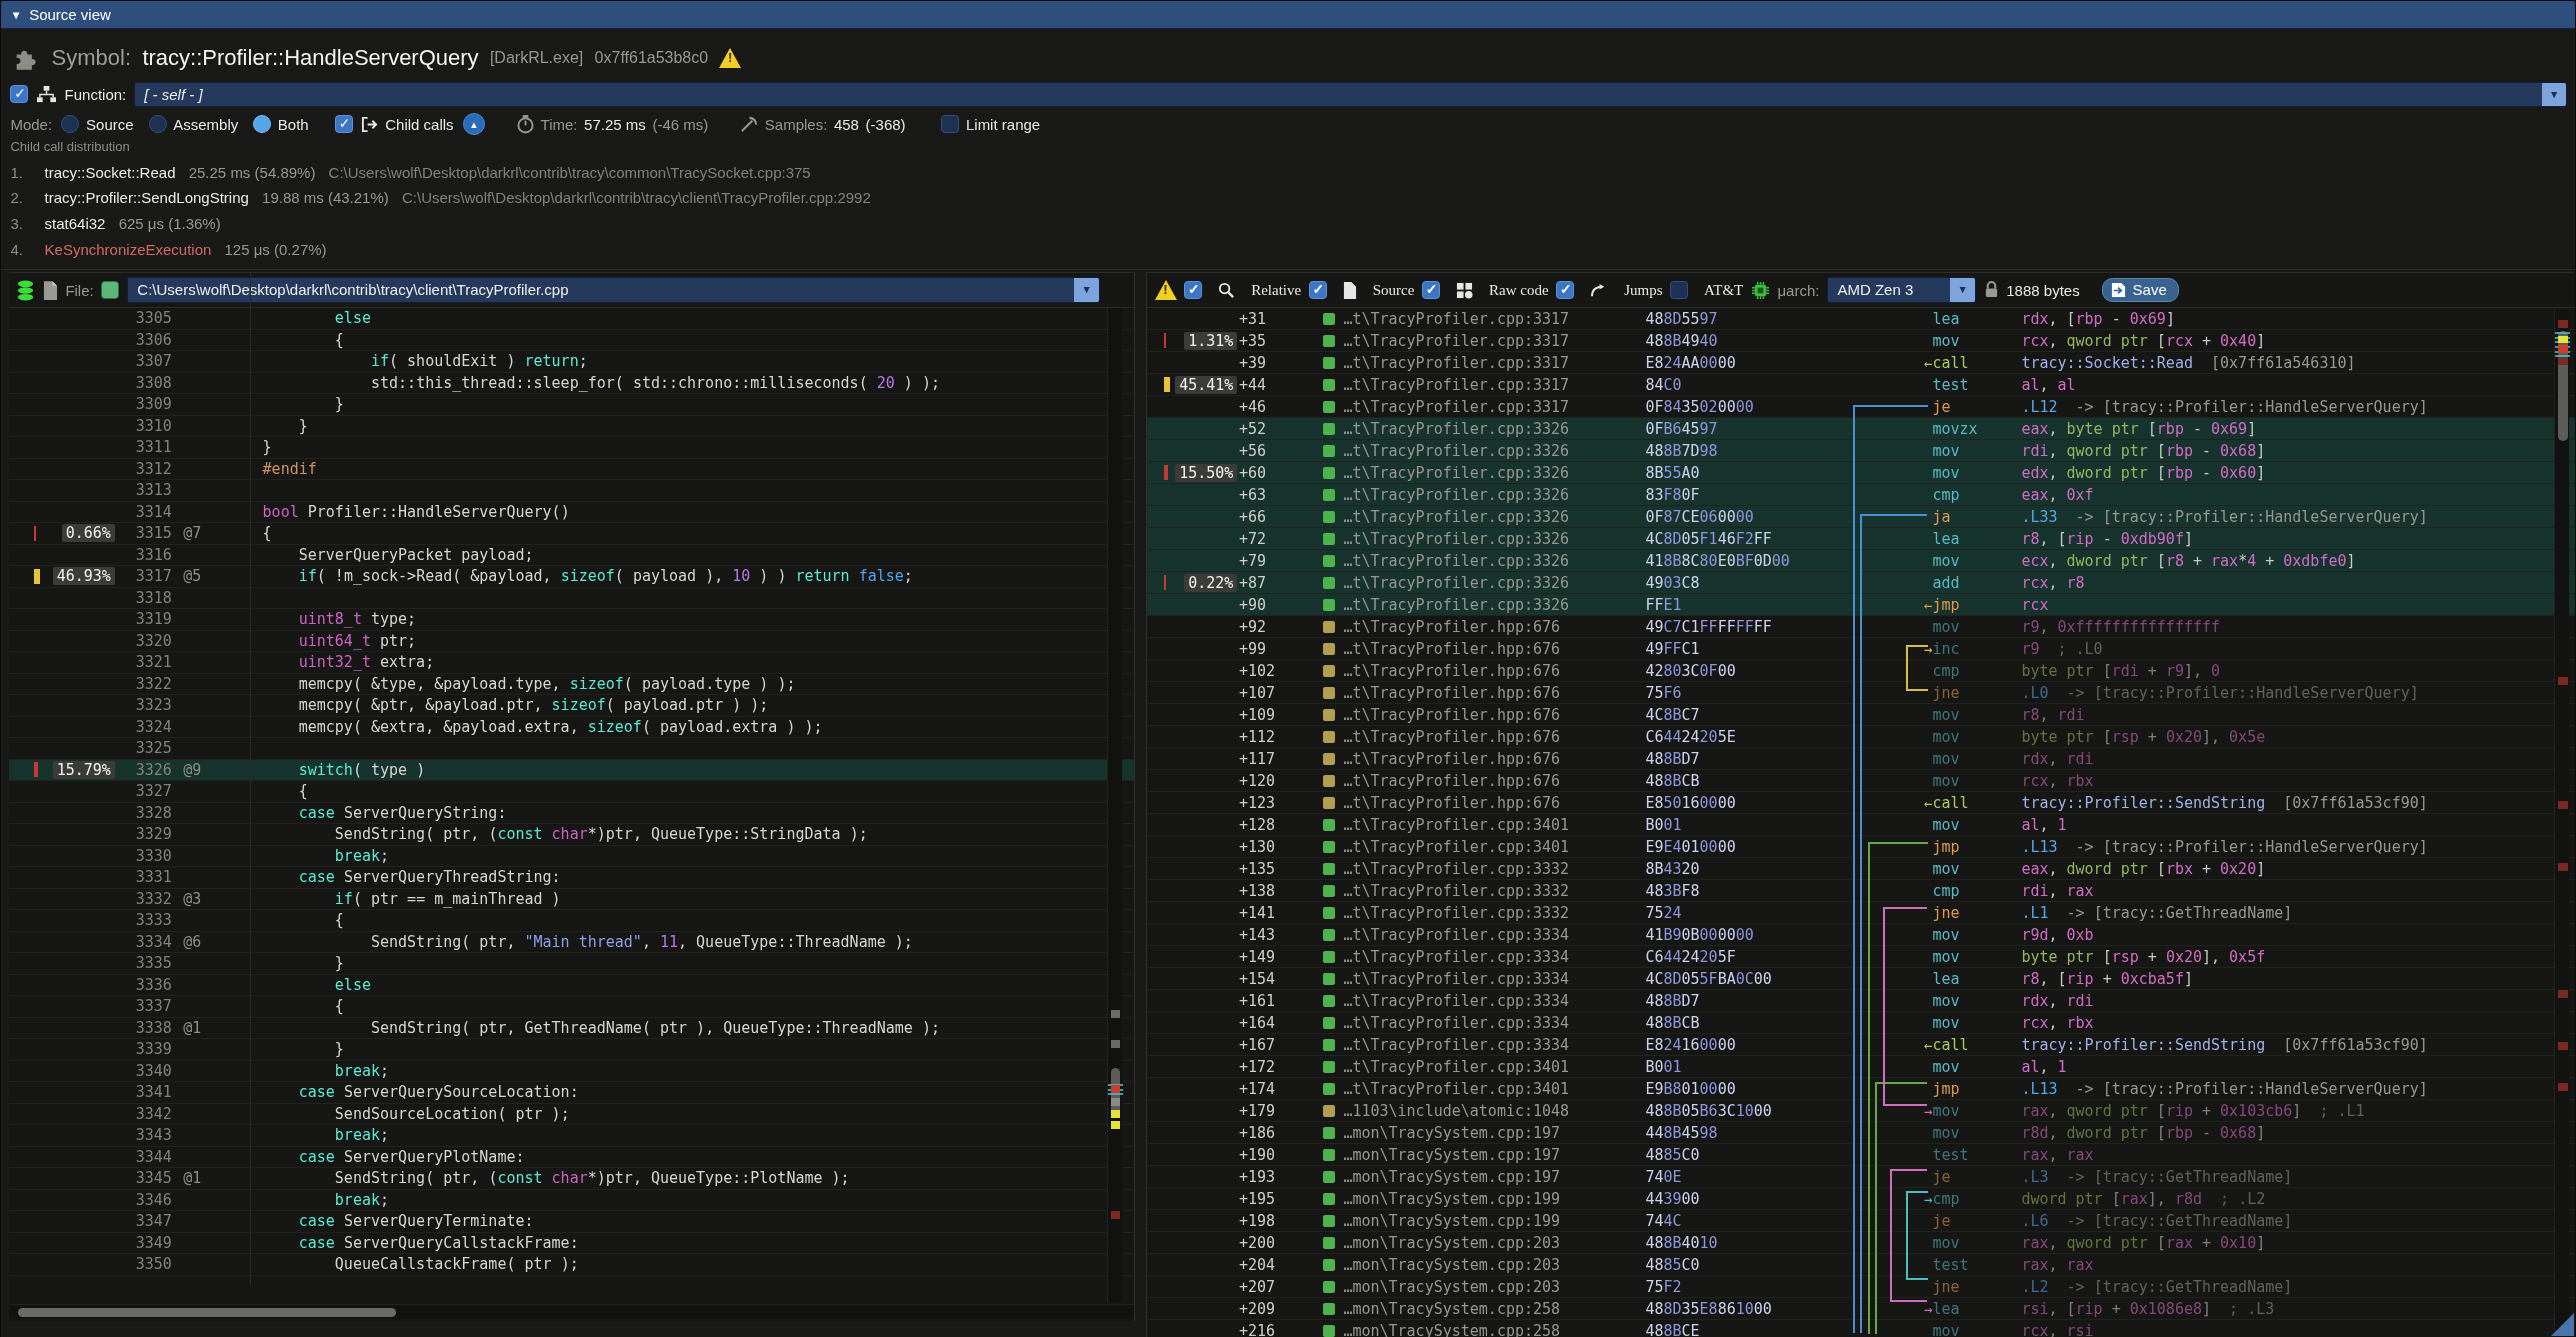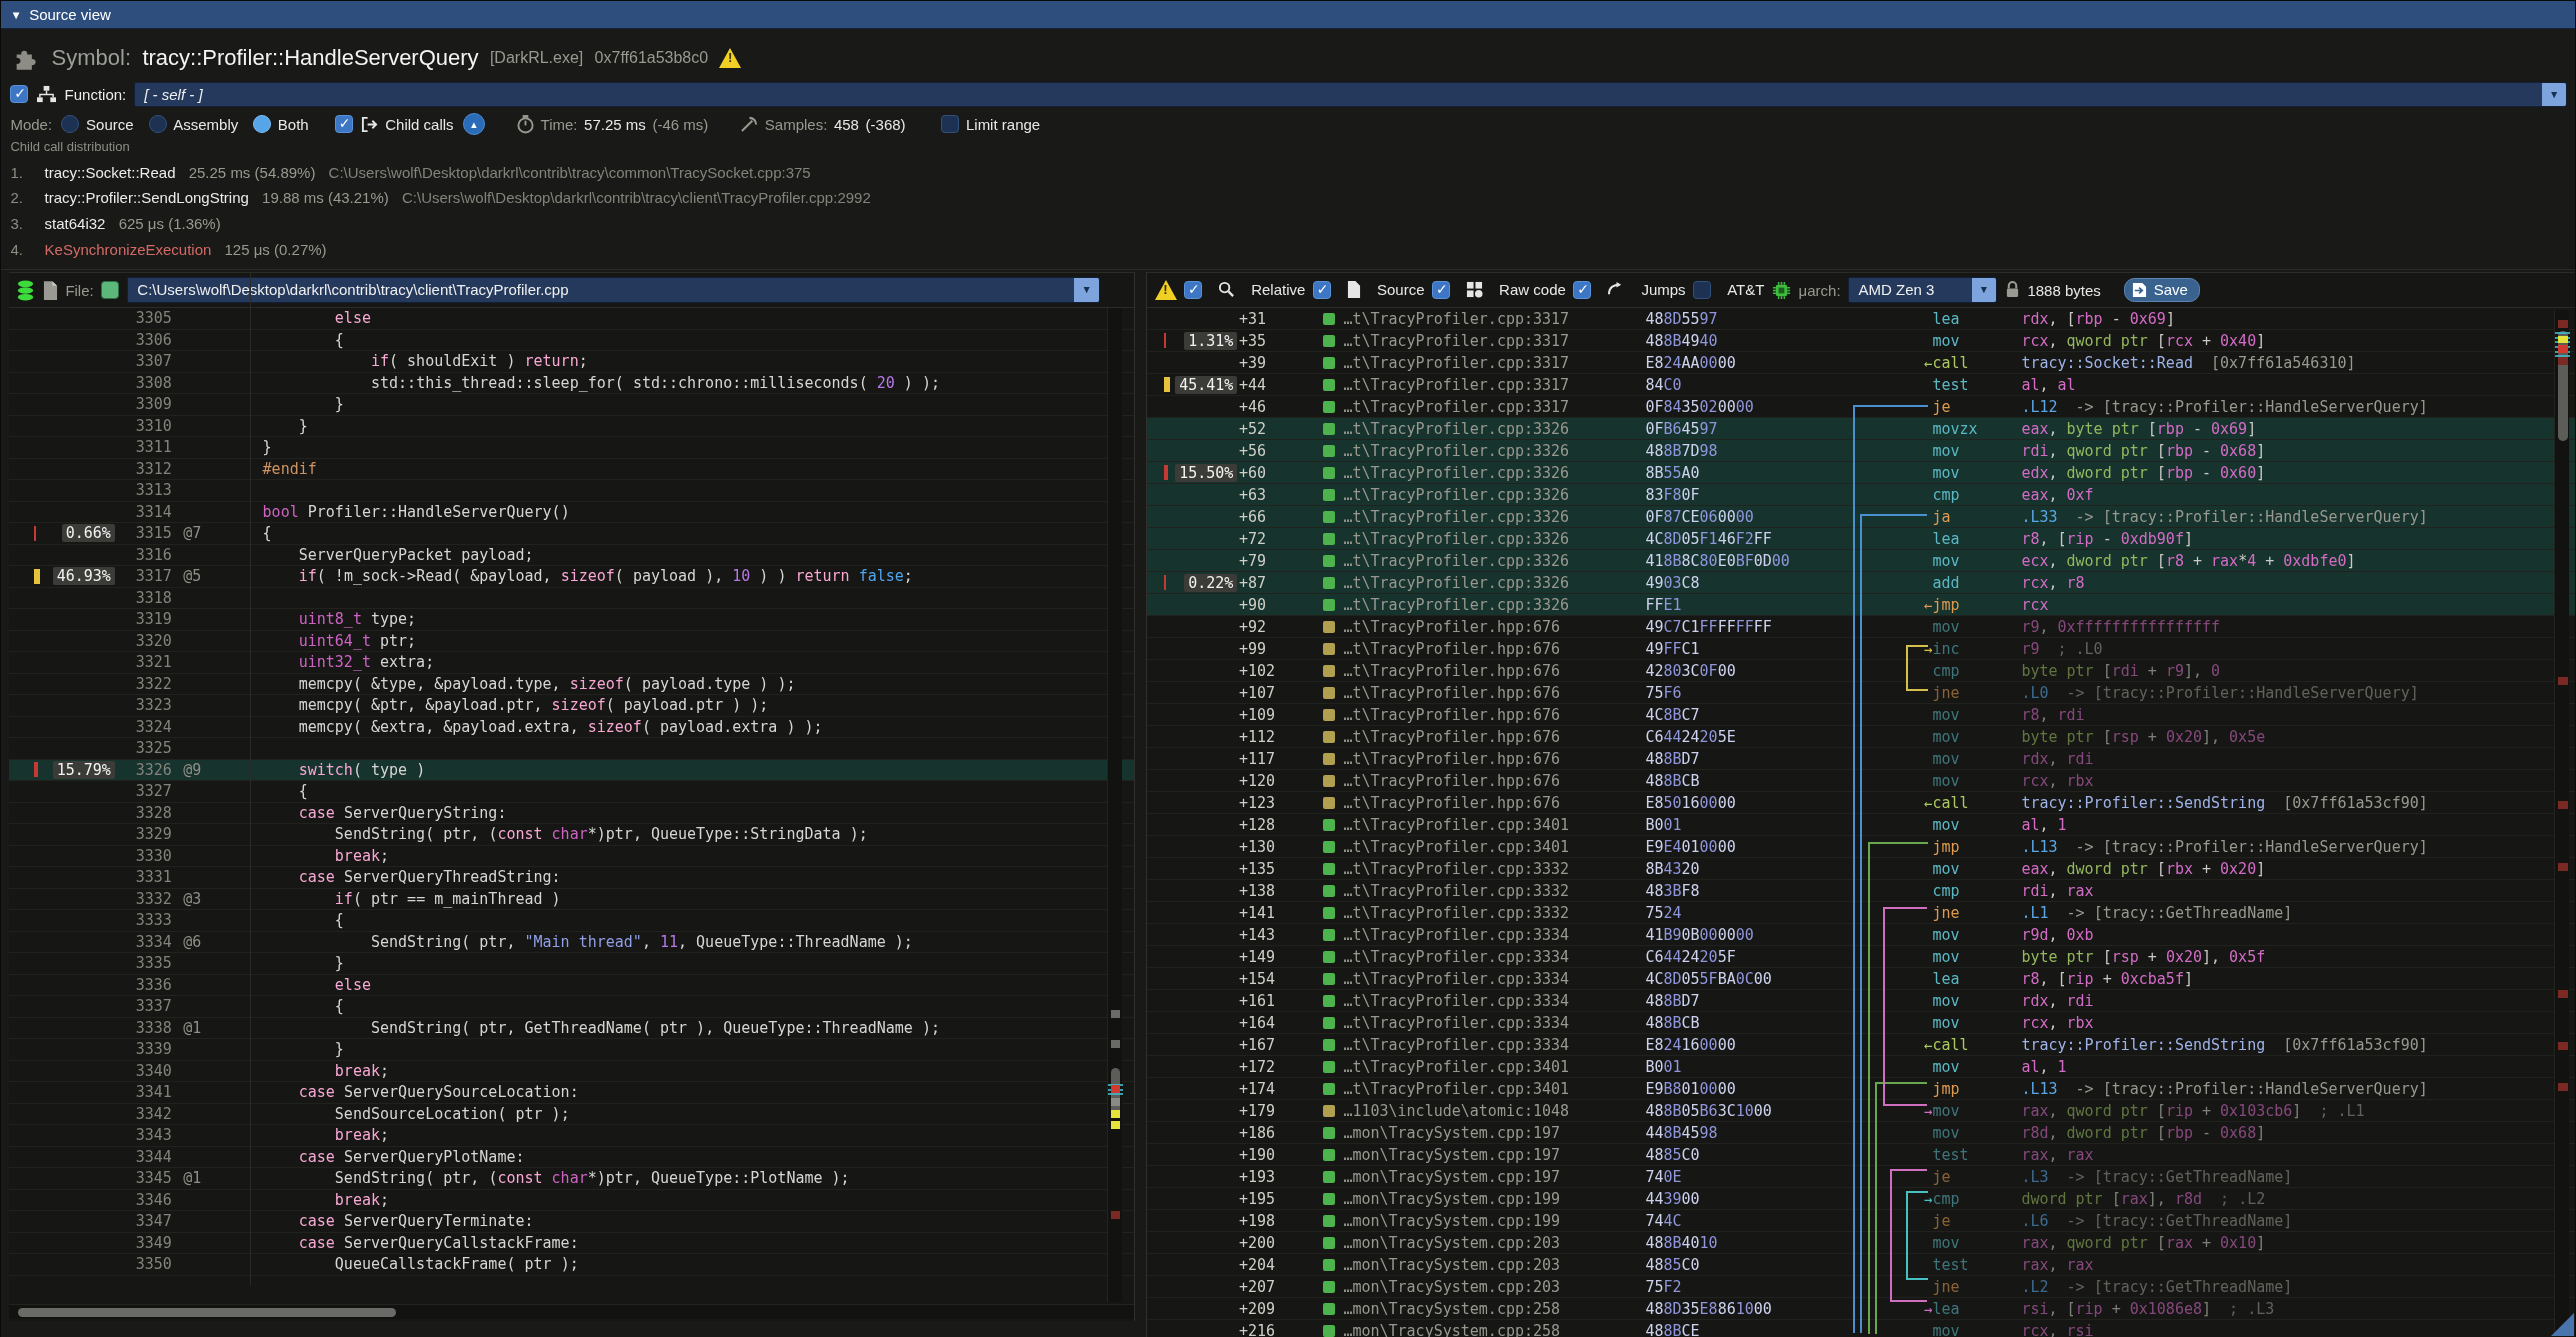--- a/index.html
+++ b/index.html
@@ -47,21 +47,21 @@
   .hsep{position:absolute;left:0;right:0;top:268px;height:0.9px;background:#2b2b27;}
   
   .pane{position:absolute;top:271px;background:#161614;}
   .pane-left{left:7.6px;width:1126px;height:1049px;border-right:0.9px solid #30302c;}
   .pane-right{left:1145px;width:1429px;height:1066px;border-left:0.9px solid #30302c;}
   .topbar{height:36px;display:flex;align-items:center;gap:7.6px;padding:0 7.6px;border-bottom:0.9px solid #2b2b27;
           border-top:0.9px solid #2b2b27;font-size:15px;}
   .swatch{width:18px;height:18px;border-radius:3.8px;background:#5cb87a;border:0.9px solid #2e6e44;}
   .filedd{width:973px;height:26.4px;}
   .uarchdd{width:149px;height:26.4px;font-size:15px;}
-  .tbitem{display:flex;align-items:flex-start;gap:16px;}
+  .tbitem{display:flex;align-items:center;gap:16px;font-family:Liberation Serif, serif;}
   .savebtn{display:flex;align-items:center;gap:6.6px;background:#3a628f;border:0.9px solid #5d88b8;border-radius:10.4px;
            color:#fff;padding:1.9px 11.3px 2.8px 7.6px;font-size:15px;}
   .bytesz{color:#e8e8e8;}
   
   .warn{width:0;height:0;border-left:11.3px solid transparent;border-right:11.3px solid transparent;
         border-bottom:20px solid #f0d024;position:relative;flex:0 0 auto;}
   .warn::after{content:"!";position:absolute;left:-2.4px;top:1.9px;color:#3a3000;font-size:13.2px;font-weight:bold;}
   
   .rows{position:relative;font-family:"DejaVu Sans Mono","Liberation Mono",monospace;font-size:15px;}
   .srow{height:21.5px;line-height:21.5px;display:grid;grid-template-columns:108px 59px 42px 1fr;
@@ -78,21 +78,21 @@
         grid-template-columns:92px 59px 24.6px 13.2px 7.6px 255px 47px 204px 62px 21px 89px 1fr;
         border-bottom:0.9px solid #21211d;}
   .aoff{text-align:left;color:#cfcfc8;}
   .aicon{width:12.3px;height:12.3px;border-radius:1.9px;margin-top:4.7px;}
   .aloc{color:#98988f;overflow:hidden;}
   .abytes{}
   .b0{color:#cdd3ee;} .b1{color:#8f96db;}
   .aarr{text-align:right;font-size:14px;}
   .mn-m{color:#5ab8c4;} .mn-c{color:#abc95e;} .mn-j{color:#df9a50;}
   .arow.dim .amn,.arow.dim .aops{opacity:.58;}
-  .tk-kw{color:#f9a8d4;} .tk-ty{color:#cd63c4;} .tk-num{color:#b678e8;} .tk-str{color:#8f9fe8;}
+  .tk-kw{color:#5eead4;} .tk-ty{color:#cd63c4;} .tk-num{color:#b678e8;} .tk-str{color:#8f9fe8;}
   .tk-bf{color:#4fa6ed;} .tk-pp{color:#cf9360;} .tk-pl{color:#d6d6d3;}
   .tk-reg{color:#d36cc6;} .tk-ptr{color:#94b85e;} .tk-lbl{color:#5aa7e8;} .tk-fn{color:#9fb3e8;}
   .tk-dimt{color:#98988f;} .tk-pl2{color:#c9c9c5;}
   
   .jumps-overlay{position:absolute;left:0;top:0;width:100%;height:100%;pointer-events:none;}
   .jline{position:absolute;width:1.9px;}
   .jstub{position:absolute;height:1.9px;}
   
   .vsb{position:absolute;width:15px;background:#121210;border-left:0.9px solid #23231f;}
   .vsb .thumb{position:absolute;left:2.8px;width:9.4px;background:#5c5c58;border-radius:4.7px;}

